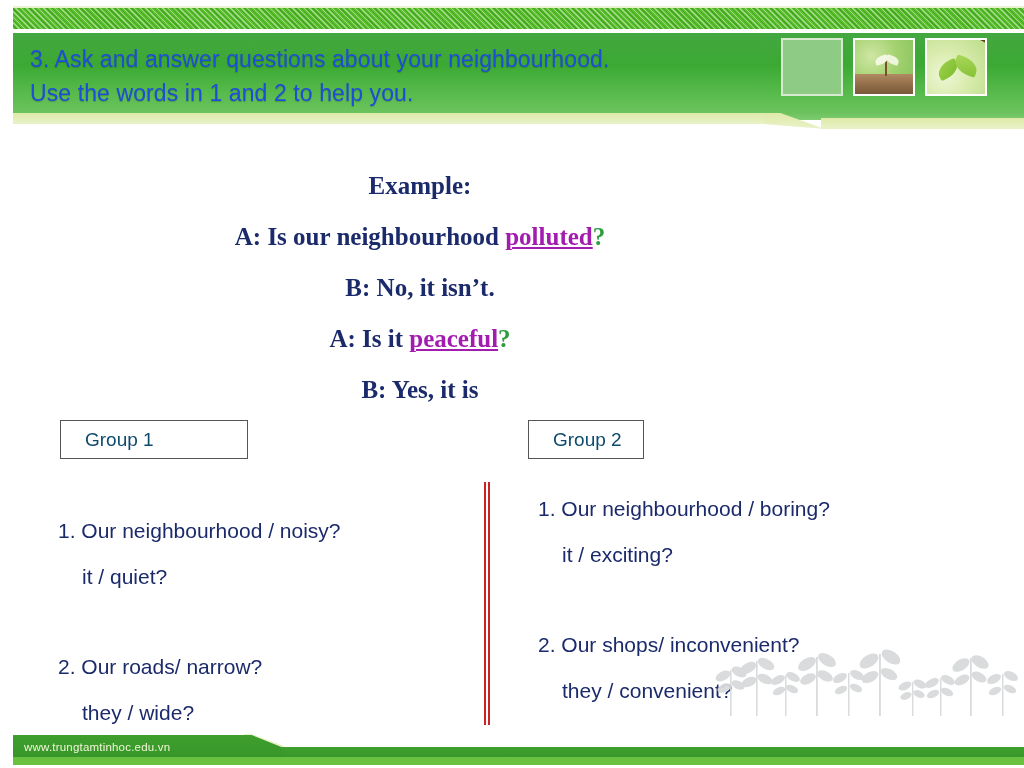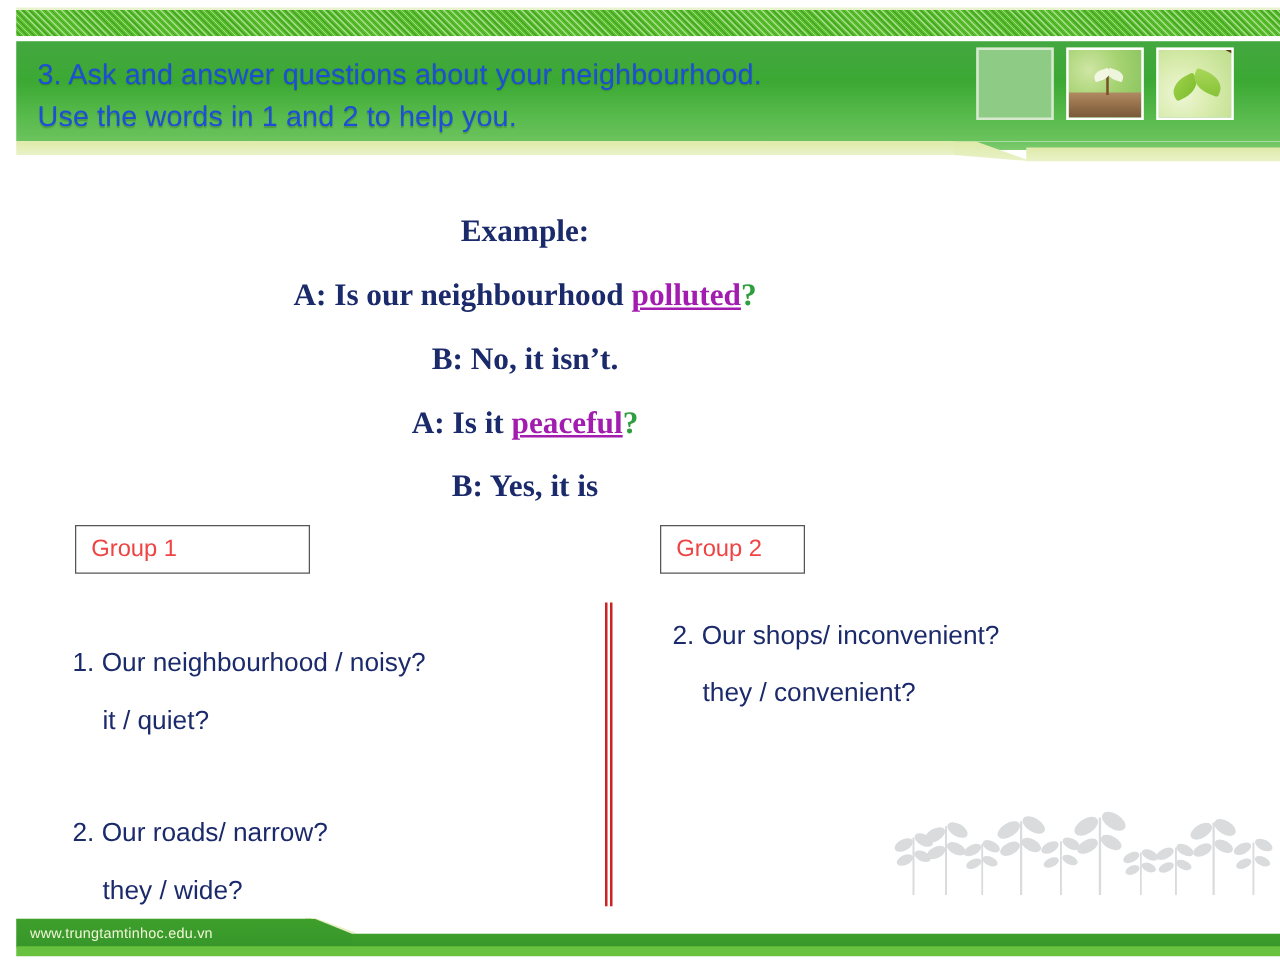--- a/index.html
+++ b/index.html
@@ -149,24 +149,24 @@
     margin-top:42px;
   }
   .qgreen { color:#2f9e3e; }
 
   
   .group-box {
     position:absolute;
     border:1px solid #555555;
     background:#ffffff;
     display:flex; align-items:center;
-    padding-left:12px;
+    padding-left:24px;
     font-family:"Liberation Sans", sans-serif;
     font-size:19px;
-    color:#ef4444;
+    color:#0c4a6e;
   }
   #group1-box { left:60px; top:420px; width:188px; height:39px; }
   #group2-box { left:528px; top:420px; width:116px; height:39px; }
 
   
   #divider {
     position:absolute; left:484px; top:482px; width:6px; height:243px;
   }
   #divider .l1 { position:absolute; left:0; top:0; width:2px; height:100%; background:#cc2222; }
   #divider .l2 { position:absolute; left:4px; top:0; width:2px; height:100%; background:#cc2222; }
@@ -306,20 +306,24 @@
       <div class="sub">it / quiet?</div>
     </div>
     <div class="item">
       <div>2. Our roads/ narrow?</div>
       <div class="sub">they / wide?</div>
     </div>
   </div>
 
   <div class="col" id="col2">
     <div class="item">
+      <div>1. Our neighbourhood / boring?</div>
+      <div class="sub">it / exciting?</div>
+    </div>
+    <div class="item">
       <div>2. Our shops/ inconvenient?</div>
       <div class="sub">they / convenient?</div>
     </div>
   </div>
 
   <svg id="seedlings" viewBox="0 0 312 72">
     <g fill="#d7dadb">
 
       <rect x="18" y="26" width="1.6" height="46"></rect>
       <ellipse cx="11" cy="32" rx="8" ry="4.5" transform="rotate(-28 11 32)"></ellipse>

